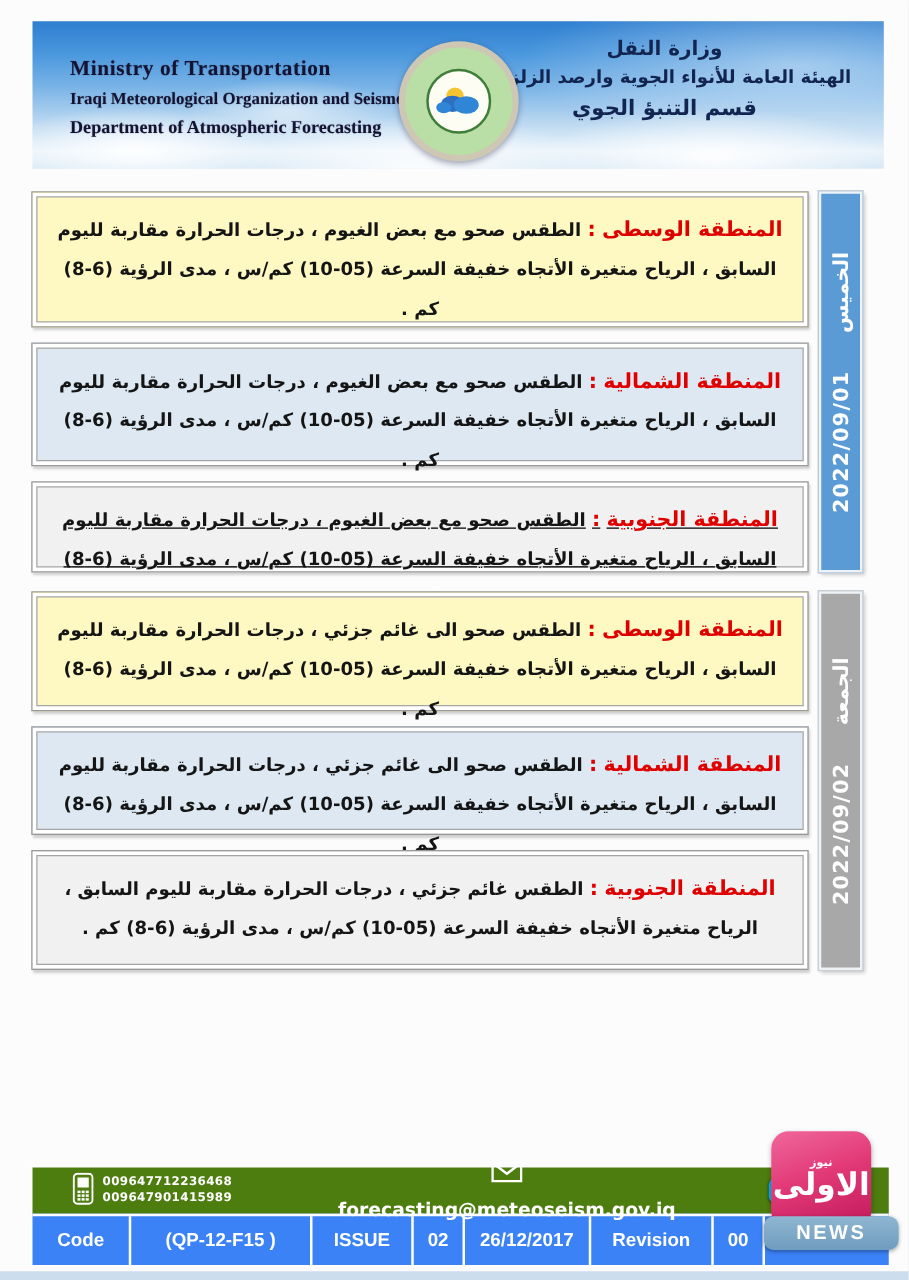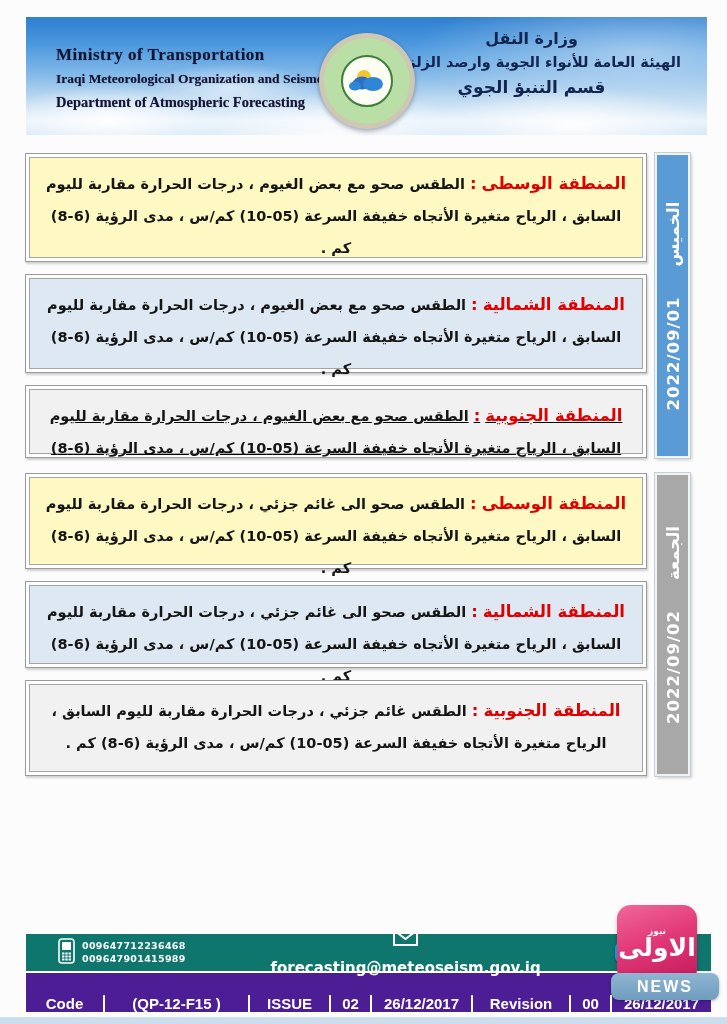--- a/index.html
+++ b/index.html
@@ -66,31 +66,31 @@
   .day-bar .vtext{
     position:absolute; top:50%; left:50%;
     transform:translate(-50%,-50%) rotate(-90deg);
     white-space:nowrap; direction:rtl;
     display:flex; align-items:center; gap:30px;
     color:#fff; font-weight:bold; font-size:16.5px; letter-spacing:1px;
   }
 
   
   .footer{ position:absolute; left:25px; right:15px; bottom:11px; border:1px solid #ffffff; }
-  .contact-bar{ background:#0f766e; height:37px; display:flex; align-items:center; padding:0 14px; color:#fff; }
+  .contact-bar{ background:#4d7c0f; height:37px; display:flex; align-items:center; padding:0 14px; color:#fff; }
   .phone-group{ display:flex; align-items:center; gap:7px; margin-left:18px; }
   .phone-nums{ font-size:9.5px; line-height:1.3; font-weight:bold; letter-spacing:.3px; }
   .email-group{ display:flex; align-items:center; gap:9px; margin:0 auto; padding-left:10px;flex-direction:column; }
   .email-text{ font-size:15px; font-weight:bold; }
   .skype-group{ display:flex; align-items:center; gap:6px; margin-right:40px; }
   .skype-badge{ width:21px; height:21px; border-radius:6px; background:#00aff0; color:#fff;
     font-weight:bold; font-size:14px; display:flex; align-items:center; justify-content:center;
     box-shadow:0 1px 2px rgba(0,0,0,.4); }
   .skype-label{ font-size:13px; font-weight:bold; }
-  .code-bar{ background:#4c1d95; border-top:2px solid #fff; display:flex; height:41px;align-items:flex-end; }
+  .code-bar{ background:#3b82f6; border-top:2px solid #fff; display:flex; height:41px; }
   .code-cell{ border-left:2px solid #fff; color:#fff; font-family:"Liberation Sans", sans-serif;
     font-weight:bold; font-size:15px; display:flex; align-items:center; justify-content:center; white-space:nowrap; }
   .code-cell:first-child{ border-left:none; }
   .w-code{ flex:0 0 77px; } .w-qp{ flex:0 0 145px; } .w-issue{ flex:0 0 81px; } .w-02{ flex:0 0 41px; }
   .w-d1{ flex:1 1 118px; } .w-rev{ flex:0 0 98px; } .w-00{ flex:0 0 41px; } .w-d2{ flex:1 1 118px; }
 
   
   .watermark{ position:absolute; top:905px; right:8px; width:112px; height:85px; z-index:5; }
   .wm-square{ position:absolute; right:22px; top:0; width:80px; height:78px; border-radius:14px;
     background:linear-gradient(160deg,#f0679c 0%, #e23a77 45%, #c2185b 100%);

